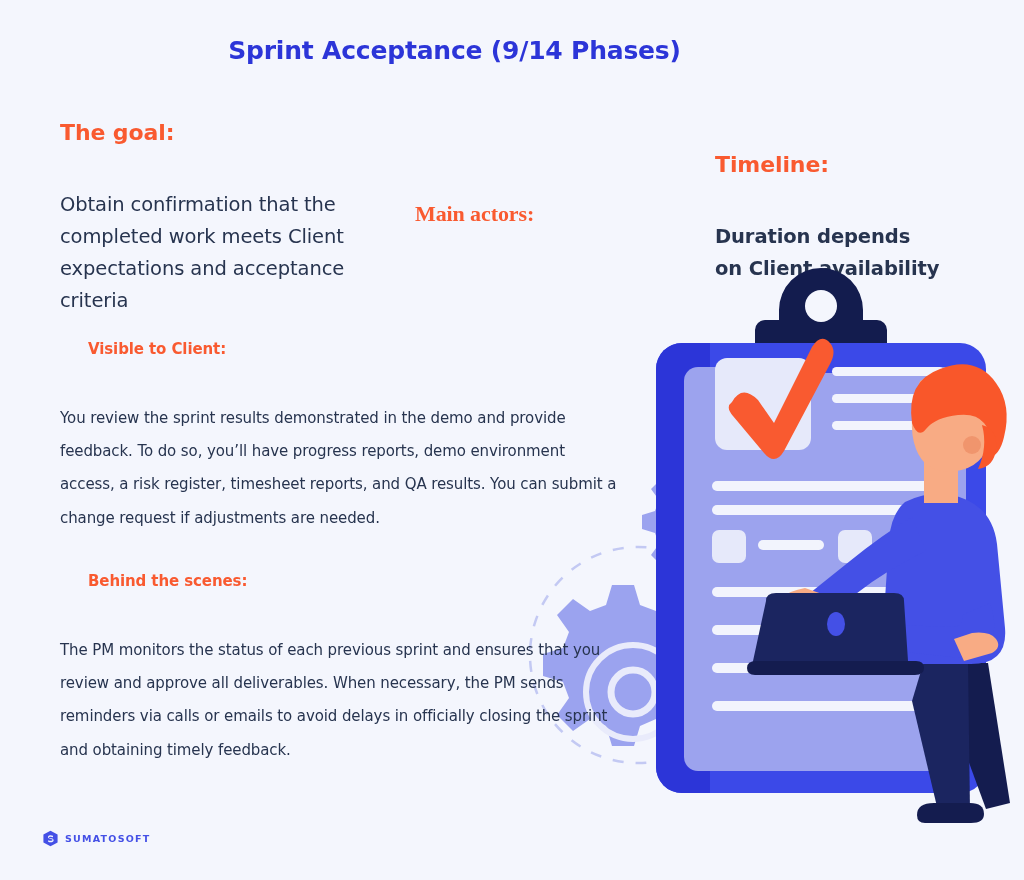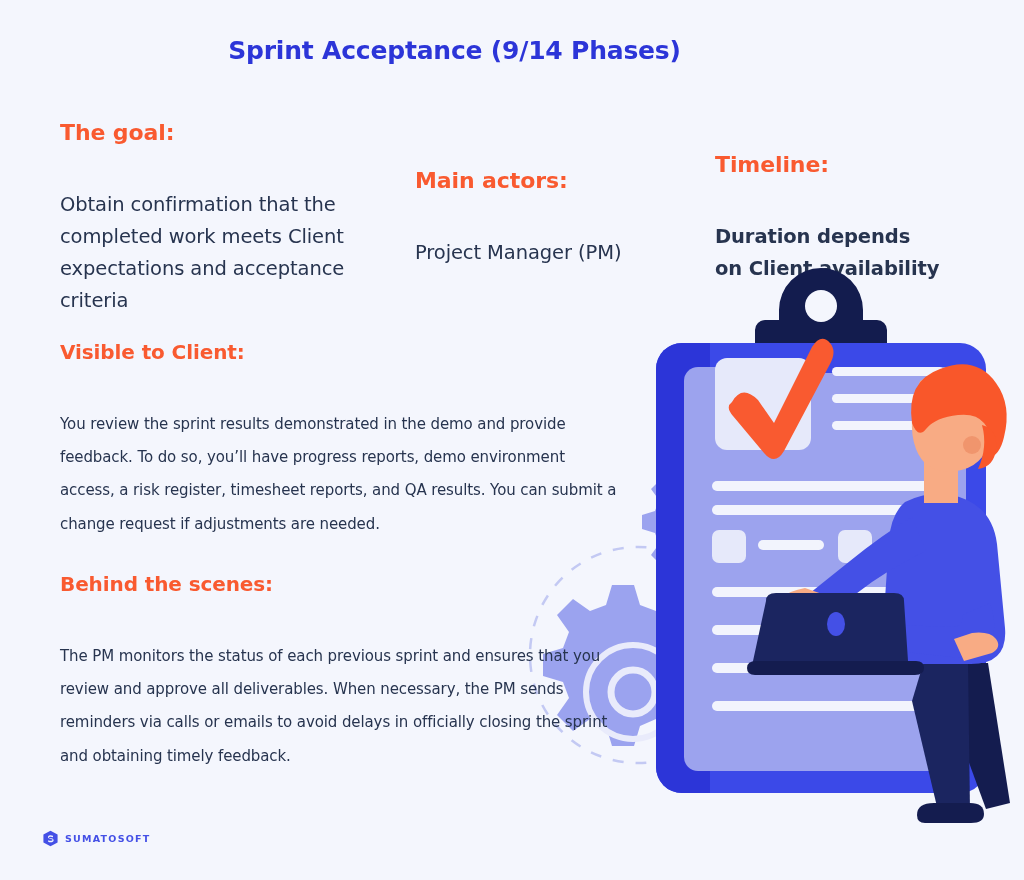--- a/index.html
+++ b/index.html
@@ -39,21 +39,21 @@
   .info-row {
     position: absolute;
     top: 120px;
     left: 60px;
     width: 910px;
     display: flex;
     align-items: center;
   }
   .info-col { position: relative; }
   .info-col.goal    { width: 355px; }
-  .info-col.actors  { width: 300px; }
+  .info-col.actors  { width: 300px; font-family: Liberation Serif, serif; }
   .info-col.timeline{ width: 255px; }
 
   .head-orange {
     color: #f95a30;
     font-size: 22px;
     font-weight: bold;
     letter-spacing: -0.1px;
     margin-bottom: 10px;
   }
 
@@ -65,21 +65,21 @@
     margin-top: 44px;
   }
 
   
   .block {
     position: absolute;
     left: 60px;
     width: 560px;
     z-index: 5;
   }
-  .block .head-orange { font-size: 20px; margin-bottom: 8px; }
+  .block .head-orange { font-size: 15px; margin-bottom: 8px; margin-left: 28px; }
   .block-visible  { top: 340px; }
   .block-behind   { top: 572px; }
 
   .block .body-text { font-size: 15px; line-height: 33.2px; }
 
   
   .illustration {
     position: absolute;
     left: 520px;
     top: 255px;
@@ -116,21 +116,20 @@
 
   <div class="info-row">
 
     <div class="info-col goal">
       <div class="head-orange">The goal:</div>
       <div class="body-text" style="width:295px;">Obtain confirmation that the completed work meets Client expectations and acceptance criteria</div>
     </div>
 
     <div class="info-col actors">
       <div class="head-orange">Main actors:</div>
-      <div class="body-text">Project Manager (PM)</div>
     </div>
 
     <div class="info-col timeline">
       <div class="head-orange">Timeline:</div>
       <div class="body-text" style="width:225px;font-weight:bold;">Duration depends on Client availability</div>
     </div>
 
   </div>
 
   <div class="block block-visible">

